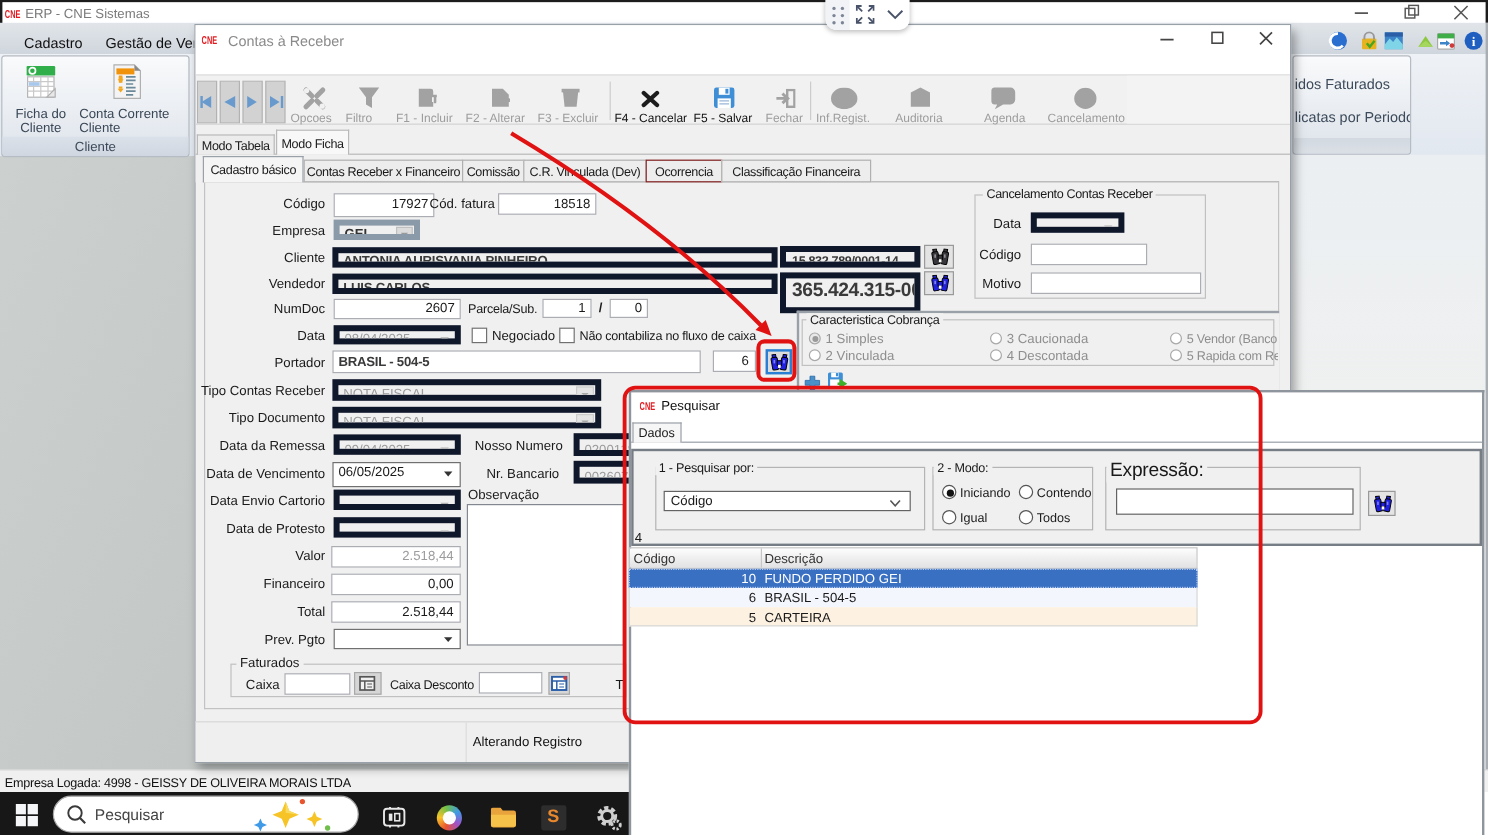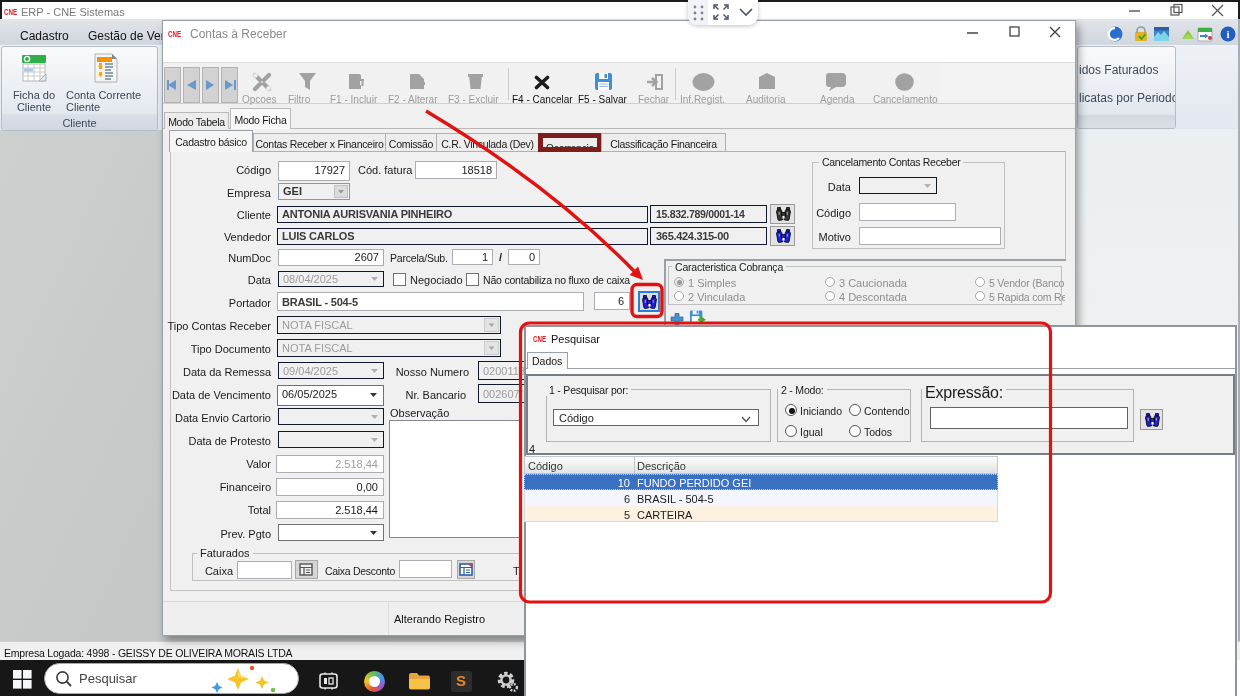--- a/index.html
+++ b/index.html
@@ -1,20 +1,20 @@
 <!DOCTYPE html>
 <html><head><meta charset="utf-8">
 <style>
 *{margin:0;padding:0;box-sizing:border-box}
 html,body{width:1240px;height:696px;overflow:hidden;background:#fff;
 font-family:"Liberation Sans",sans-serif;font-size:11px;color:#1a1a1a}
 .ab{position:absolute}
 .lbr{position:absolute;text-align:right;white-space:nowrap}
 .inp{position:absolute;background:#fff;border:1px solid #abadb3;white-space:nowrap;overflow:hidden}
-.inpd{position:absolute;background:#f0f0f0;border:1px solid #0f172a;white-space:nowrap;overflow:hidden}
+.inpd{position:absolute;background:#f0f0f0;border:5px solid #0f172a;white-space:nowrap;overflow:hidden}
 .rt{text-align:right}
 .gb{position:absolute;border:1px solid #b4b4b4}
 .gbl{position:absolute;background:#f0f0f0;padding:0 3px;white-space:nowrap}
 .tb{position:absolute;font-size:10px;color:#9c9c9c;white-space:nowrap;z-index:12}
 svg{display:block}
 </style></head>
 <body>
 
 <div class="ab" style="left:0;top:0;width:1240px;height:2px;background:#1c1c1c;z-index:1"></div>
 <div class="ab" style="left:0;top:0;width:2px;height:19px;background:#1c1c1c;z-index:3"></div>
@@ -309,32 +309,32 @@
 <div class="ab" style="left:163px;top:104px;width:912px;height:25px;background:#f0f0f0;z-index:11"></div>
 <div class="ab" style="left:163px;top:128px;width:912px;height:1px;background:#b9b9b9;z-index:12"></div>
 <div class="ab" style="left:164px;top:112px;width:65px;height:17px;background:#ececec;border:1px solid #b9b9b9;border-bottom:none;z-index:12;text-align:center;padding-top:3px;font-size:10.5px;letter-spacing:-0.3px">Modo Tabela</div>
 <div class="ab" style="left:230px;top:108px;width:61px;height:21px;background:#f8f8f8;border:1px solid #b9b9b9;border-bottom:none;z-index:13;text-align:center;padding-top:5px;font-size:10.5px;letter-spacing:-0.3px">Modo Ficha</div>
 
 <div class="ab" style="left:163px;top:129px;width:912px;height:23px;background:#f0f0f0;z-index:11"></div>
 <div class="ab" style="left:169px;top:151px;width:897px;height:1px;background:#b0b0b0;z-index:12"></div>
 <div class="ab" style="left:253px;top:133px;width:133px;height:19px;background:#ededed;border:1px solid #b0b0b0;z-index:12;text-align:center;padding-top:4px;white-space:nowrap;font-size:10.5px;letter-spacing:-0.3px;overflow:hidden">Contas Receber x Financeiro</div>
 <div class="ab" style="left:385px;top:133px;width:52px;height:19px;background:#ededed;border:1px solid #b0b0b0;z-index:12;text-align:center;padding-top:4px;font-size:10.5px;letter-spacing:-0.3px;overflow:hidden">Comissão</div>
 <div class="ab" style="left:436px;top:133px;width:103px;height:19px;background:#ededed;border:1px solid #b0b0b0;z-index:12;text-align:center;padding-top:4px;white-space:nowrap;font-size:10.5px;letter-spacing:-0.3px;overflow:hidden">C.R. Vinculada (Dev)</div>
-<div class="ab" style="left:538px;top:133px;width:64px;height:19px;background:#ededed;border:5px solid #7f1d1d;z-index:12;text-align:center;padding-top:4px;font-size:10.5px;letter-spacing:-0.3px;overflow:hidden">Ocorrencia</div>
+<div class="ab" style="left:538px;top:133px;width:64px;height:19px;background:#ededed;border:1px solid #7f1d1d;z-index:12;text-align:center;padding-top:4px;font-size:10.5px;letter-spacing:-0.3px;overflow:hidden">Ocorrencia</div>
 <div class="ab" style="left:601px;top:133px;width:125px;height:19px;background:#ededed;border:1px solid #b0b0b0;z-index:12;text-align:center;padding-top:4px;white-space:nowrap;font-size:10.5px;letter-spacing:-0.3px;overflow:hidden">Classificação Financeira</div>
 <div class="ab" style="left:169px;top:130px;width:84px;height:22px;background:#f5f5f5;border:1px solid #9aa0a8;border-bottom:none;z-index:13;text-align:center;padding-top:5px;white-space:nowrap;font-size:10.5px;letter-spacing:-0.3px">Cadastro básico</div>
 
 <div class="ab" style="left:170px;top:152px;width:896px;height:439px;border:1px solid #c2c2c2;border-top:none;background:#f0f0f0;z-index:11"></div>
 
 <div class="ab" style="left:163px;top:601px;width:912px;height:34px;background:#efefef;border-top:1px solid #d8d8d8;z-index:11"></div>
 <div class="ab" style="left:388px;top:602px;width:1px;height:33px;background:#dddddd;z-index:12"></div>
 <div class="ab" style="left:394px;top:613px;z-index:12;color:#111">Alterando Registro</div>
 
 <div class="lbr" style="left:171px;top:164px;width:100px;z-index:14">Código</div>
-<div class="inp rt" style="left:278px;top:161px;width:72px;height:18px;z-index:14;padding:2px 4px 16px 0">17927</div>
+<div class="inp rt" style="left:278px;top:161px;width:84px;height:18px;z-index:14;padding:2px 4px 16px 0">17927</div>
 <div class="ab" style="left:358px;top:164px;z-index:14">Cód. fatura</div>
 <div class="inp rt" style="left:415px;top:161px;width:82px;height:18px;z-index:14;padding:2px 4px 0 0">18518</div>
 <div class="lbr" style="left:171px;top:187px;width:100px;z-index:14">Empresa</div>
 <div class="inpd" style="left:278px;top:183px;width:72px;height:17px;z-index:14;border-color:#8a9aa8;padding:1px 0 0 4px;font-weight:bold;color:#333">GEI
  <div class="ab" style="right:1px;top:1px;width:14px;height:13px;background:#dcdcdc;border:1px solid #c0c0c0">
       <svg width="12" height="11">
         <path d="M3 4 l3 3.4 3-3.4 z" fill="#9a9a9a"></path>
       </svg>
     </div></div>
 <div class="lbr" style="left:171px;top:209px;width:100px;z-index:14">Cliente</div>
@@ -353,21 +353,21 @@
         </g>
 <rect x="6.7" y="5.6" width="3.6" height="3.8"></rect>
       </g>
 <rect x="7.4" y="9" width="2.2" height="2.6" fill="#fff"></rect>
 <rect x="3.6" y="5" width="1.4" height="2.8" fill="#9a9aa0" opacity="0.9"></rect>
 <rect x="11.6" y="5" width="1.4" height="2.8" fill="#9a9aa0" opacity="0.9"></rect>
 </svg>
   </div>
 <div class="lbr" style="left:171px;top:231px;width:100px;z-index:14">Vendedor</div>
 <div class="inpd" style="left:277px;top:228px;width:371px;height:17px;z-index:14;padding:1px 0 0 4px;font-weight:bold;color:#3a3a3a;letter-spacing:-0.2px">LUIS CARLOS</div>
-<div class="inpd" style="left:650px;top:227px;width:117px;height:18px;z-index:14;padding:2px 0 0 5px;font-weight:bold;color:#3a3a3a;letter-spacing:-0.3px;font-size:11px">365.424.315-00</div>
+<div class="inpd" style="left:650px;top:227px;width:117px;height:34px;z-index:14;padding:2px 0 0 5px;font-weight:bold;color:#3a3a3a;letter-spacing:-0.3px;font-size:16px">365.424.315-00</div>
 <div class="ab" style="left:770px;top:226px;width:25px;height:20px;background:#e3e3e3;border:1px solid #9a9a9a;z-index:14;padding:2px 0 0 4px">
     <svg width="17" height="15" viewBox="0 0 17 15">
 <g fill="#2020dd" stroke="#000" stroke-width="0.8">
 <g transform="rotate(-10 5 8)">
           <rect x="3.6" y="0.4" width="3" height="3"></rect>
           <rect x="2.2" y="2.8" width="5.2" height="10.4" rx="1.2"></rect>
         </g>
 <g transform="rotate(10 12 8)">
           <rect x="10.4" y="0.4" width="3" height="3"></rect>
           <rect x="9.6" y="2.8" width="5.2" height="10.4" rx="1.2"></rect>

